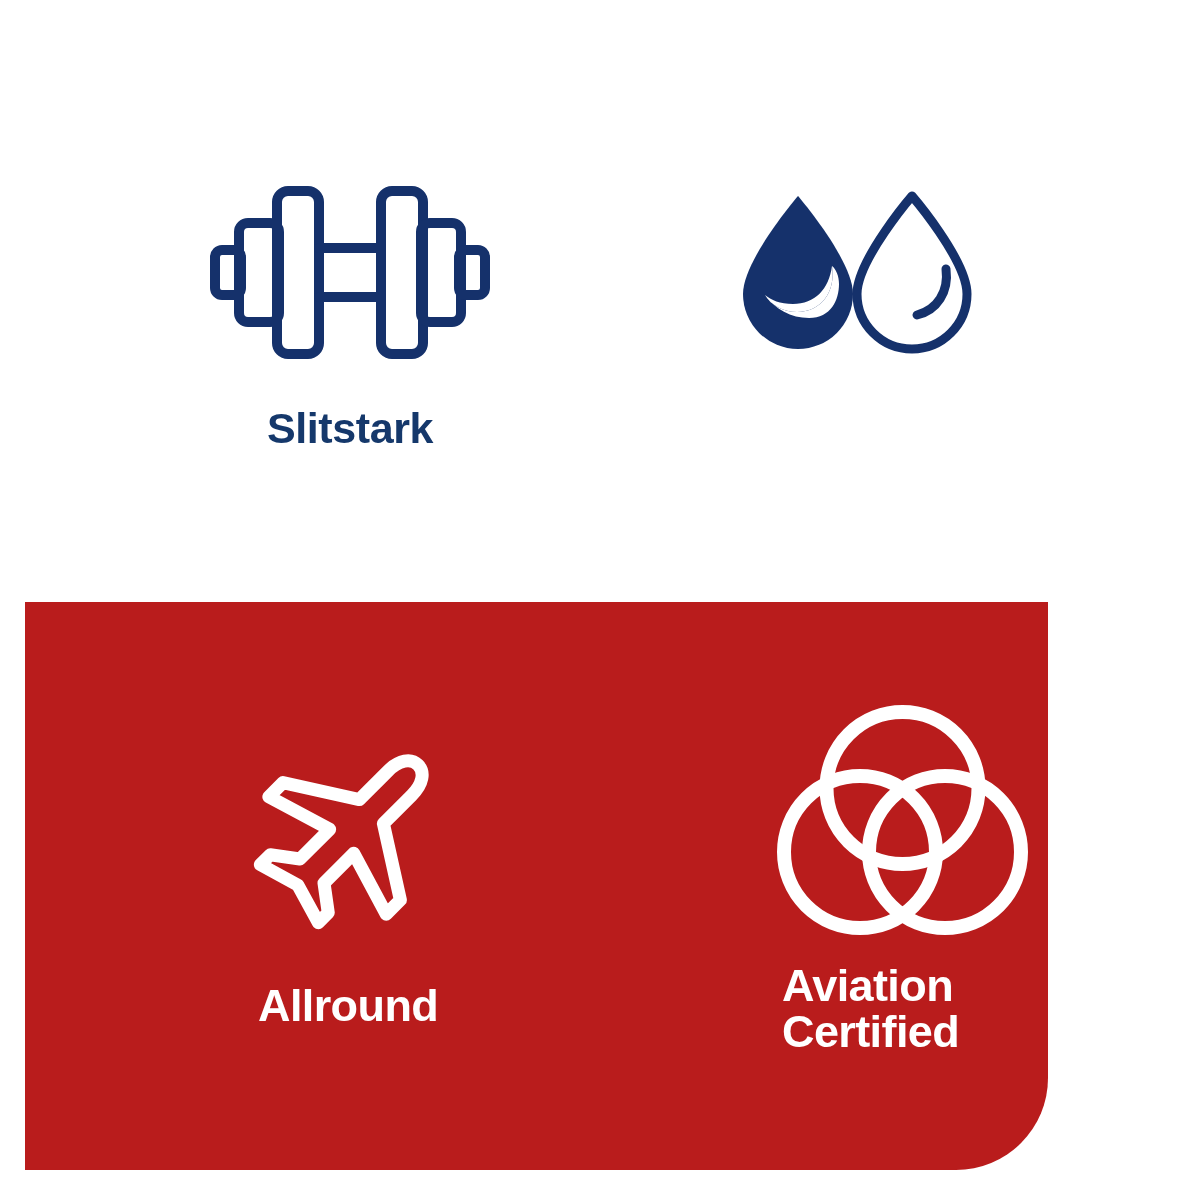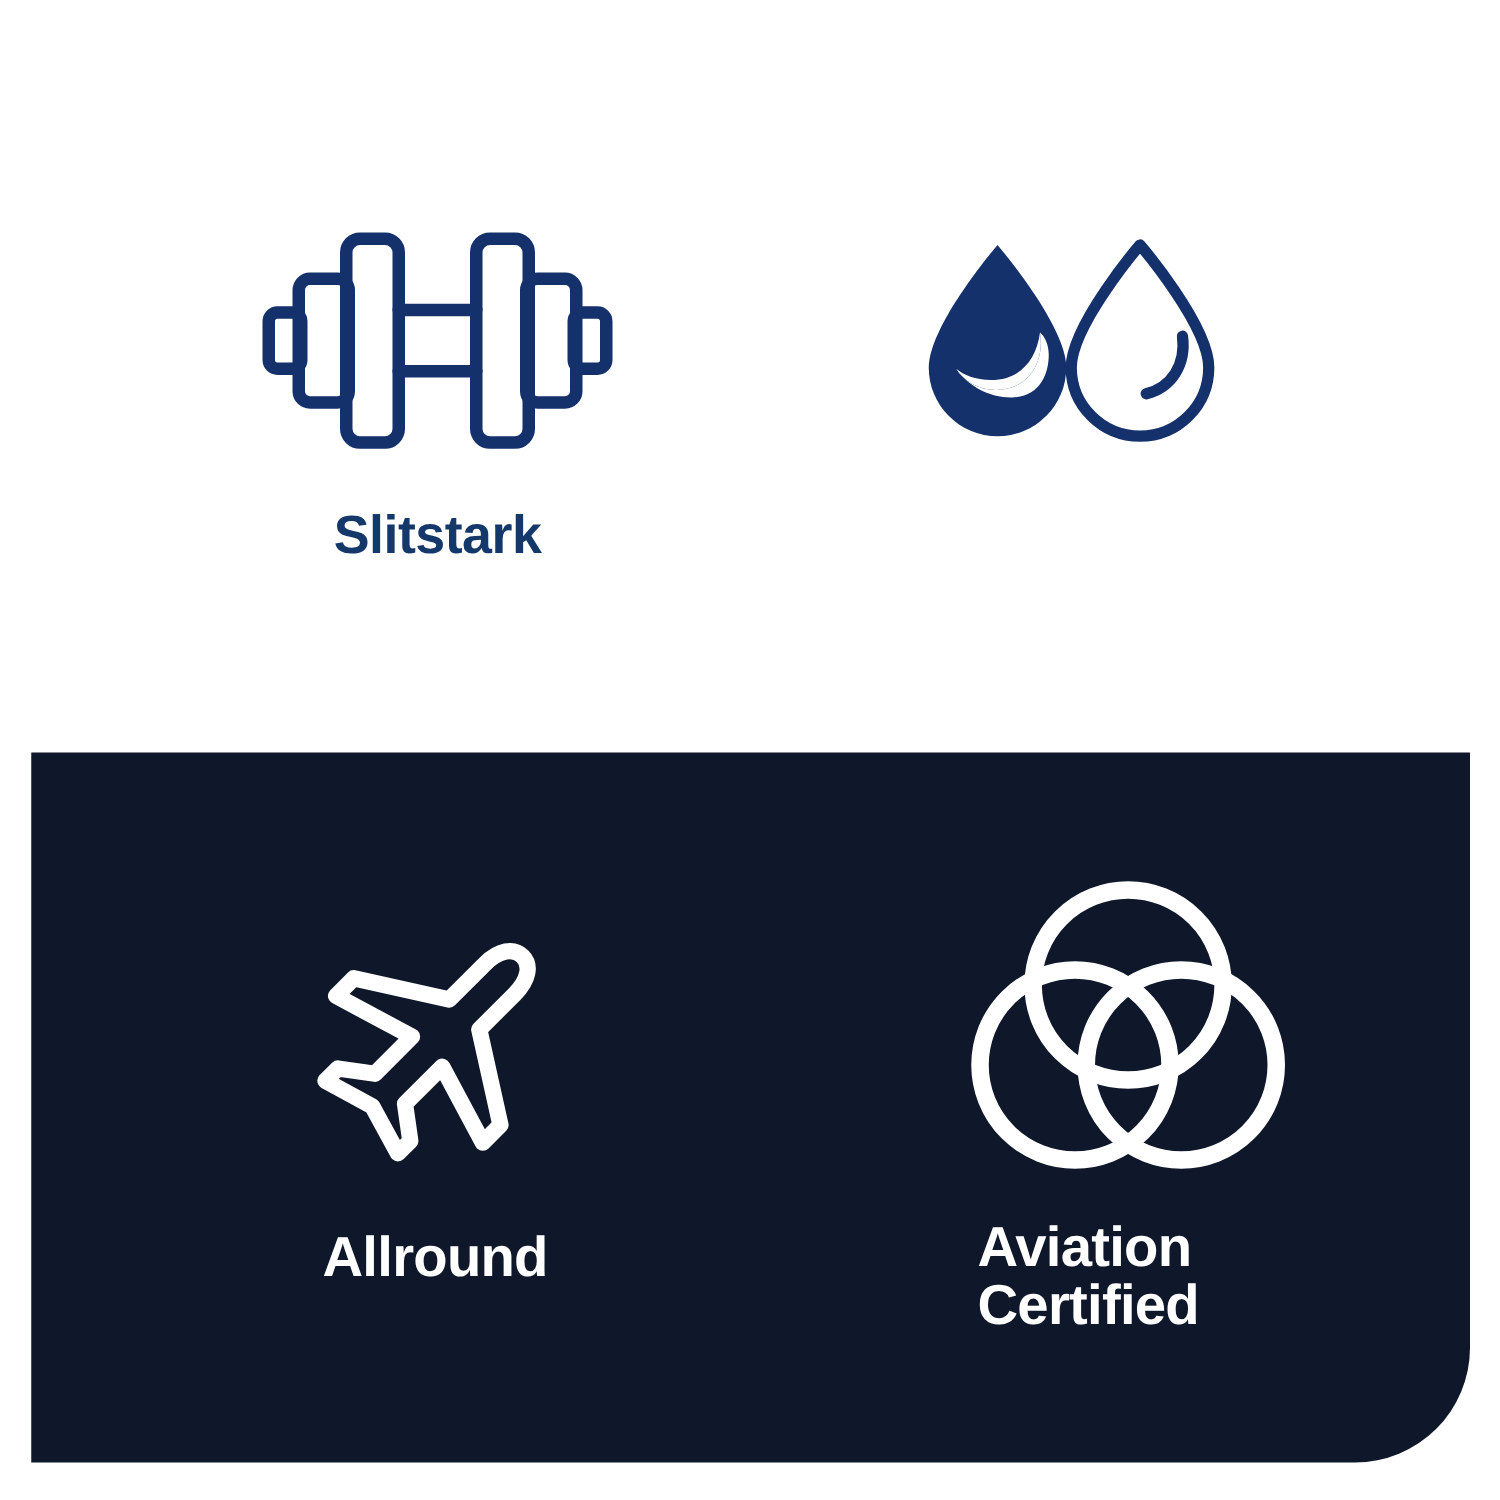--- a/index.html
+++ b/index.html
@@ -52,23 +52,23 @@
     color: #15386b;
     line-height: 1;
     white-space: nowrap;
   }
 
   
   #bottom-panel {
     position: absolute;
     left: 25px;
     top: 602px;
-    width: 1151px;
+    width: 1023px;
     height: 568px;
-    background: #0f172a;
+    background: #b91c1c;
     border-top-left-radius: 0;
     border-top-right-radius: 0;
     border-bottom-left-radius: 0;
     border-bottom-right-radius: 92px;
   }
 
   .bottom-cell {
     position: absolute;
     width: 420px;
   }
@@ -88,21 +88,21 @@
   .bottom-label {
     margin-top: 48px;
     font-size: 45px;
     font-weight: bold;
     letter-spacing: -0.6px;
     color: #ffffff;
     line-height: 1.03;
     white-space: pre-line;
   }
   #bottom-cell-1 .bottom-label {
-    margin-top: 40px;
+    margin-top: 28px;
     padding-left: 22px;
   }
 
   svg { display: block; overflow: visible; }
 </style>
 </head>
 <body>
 
 <div id="top-section">
 

